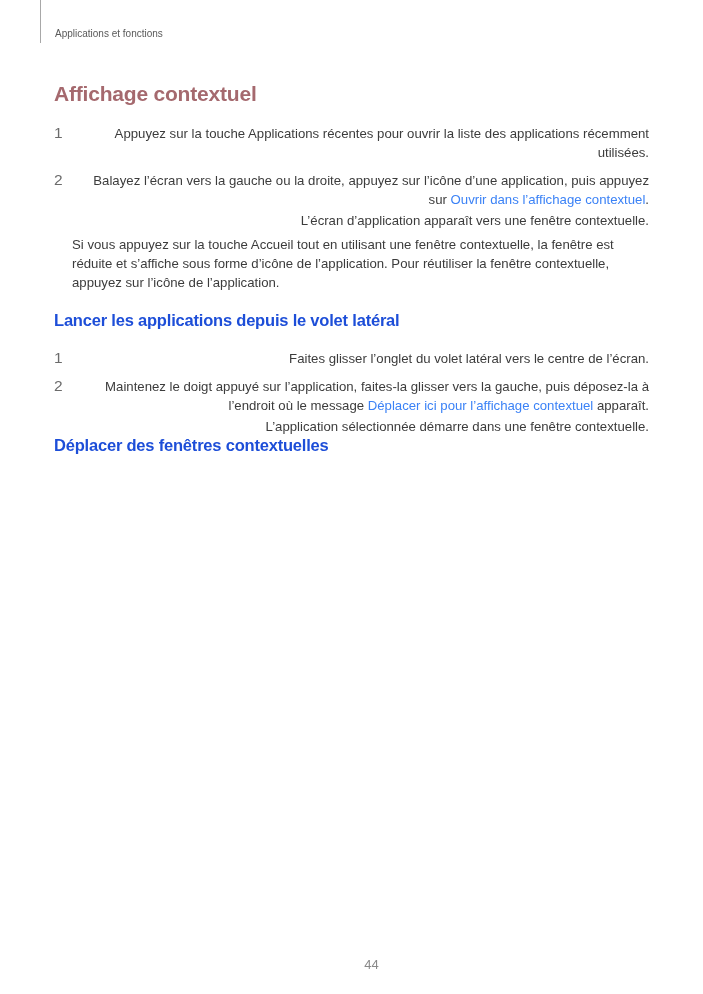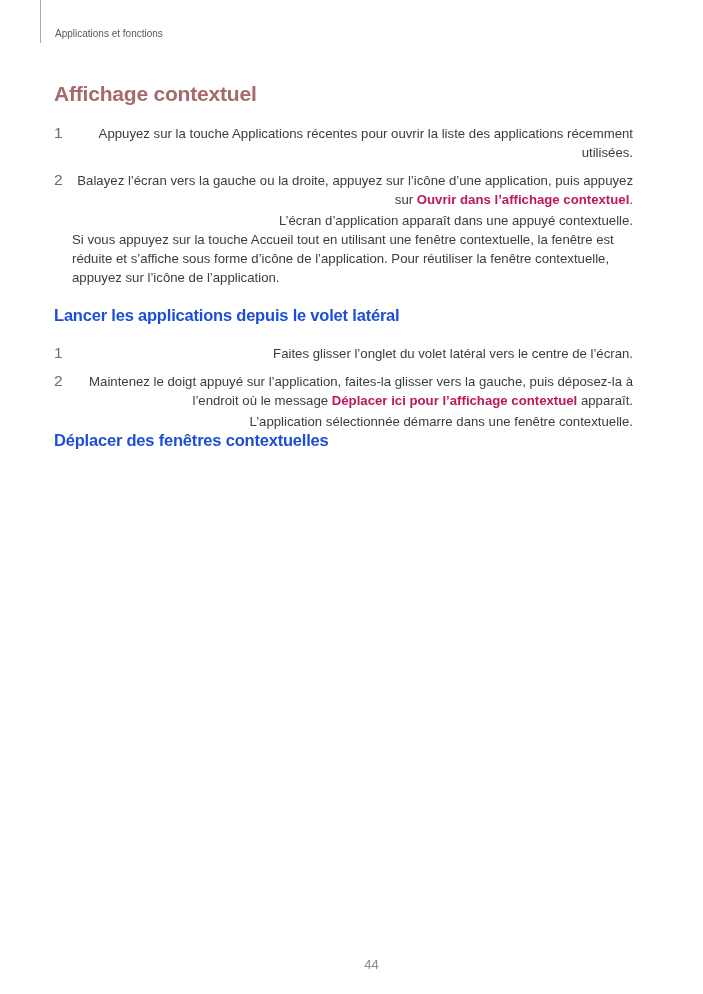--- a/index.html
+++ b/index.html
@@ -28,21 +28,21 @@
     position: absolute;
     left: 55px;
     top: 26px;
     font-size: 10px;
     line-height: 16px;
     color: #595959;
   }
   .content {
     position: absolute;
     left: 54px;
-    right: 70px;
+    right: 54px;
     top: 0;
   }
   .h1 {
     margin-top: 82px;
     font-size: 21px;
     line-height: 23px;
     font-weight: bold;
     color: #a5696e;
     letter-spacing: -0.2px;
   }
@@ -64,21 +64,21 @@
   }
   .num {
     flex: none;
     width: 18px;
     font-size: 15.5px;
     line-height: 18px;
     color: #6b6b6b;
   }
   .stext { flex: 1; text-align: right; }
   .sub { margin-top: 2px; }
-  b { font-weight: bold; color: #be185d; }
+  b { font-weight: normal; color: #3b82f6; }
   .note { margin-left: 18px; }
   .mt-steps { margin-top: 19px; }
   .mt-step2 { margin-top: 9px; }
   .footer {
     position: absolute;
     left: 0;
     right: 0;
     top: 957px;
     text-align: center;
     font-size: 13px;
@@ -103,26 +103,26 @@
       <div class="step">
         <span class="num">1</span>
         <div class="stext">
           <p>Appuyez sur la touche Applications récentes pour ouvrir la liste des applications récemment utilisées.</p>
         </div>
       </div>
       <div class="step mt-step2">
         <span class="num">2</span>
         <div class="stext">
           <p><span>Balayez l’écran vers la gauche ou la droite, appuyez sur l’icône d’une application, puis appuyez sur </span><b>Ouvrir dans l’affichage contextuel</b><span>.</span></p>
-          <p class="sub">L’écran d’application apparaît dans une appuyé contextuelle.</p>
+          <p class="sub">L’écran d’application apparaît vers une fenêtre contextuelle.</p>
         </div>
       </div>
     </div>
 
-    <p class="body-text note" style="">Si vous appuyez sur la touche Accueil tout en utilisant une fenêtre contextuelle, la fenêtre est réduite et s’affiche sous forme d’icône de l’application. Pour réutiliser la fenêtre contextuelle, appuyez sur l’icône de l’application.</p>
+    <p class="body-text note" style="margin-top:5px">Si vous appuyez sur la touche Accueil tout en utilisant une fenêtre contextuelle, la fenêtre est réduite et s’affiche sous forme d’icône de l’application. Pour réutiliser la fenêtre contextuelle, appuyez sur l’icône de l’application.</p>
 
     <h2 class="h2" style="margin-top:19px">Lancer les applications depuis le volet latéral</h2>
 
     <div class="steps mt-steps">
       <div class="step">
         <span class="num">1</span>
         <div class="stext">
           <p>Faites glisser l’onglet du volet latéral vers le centre de l’écran.</p>
         </div>
       </div>

